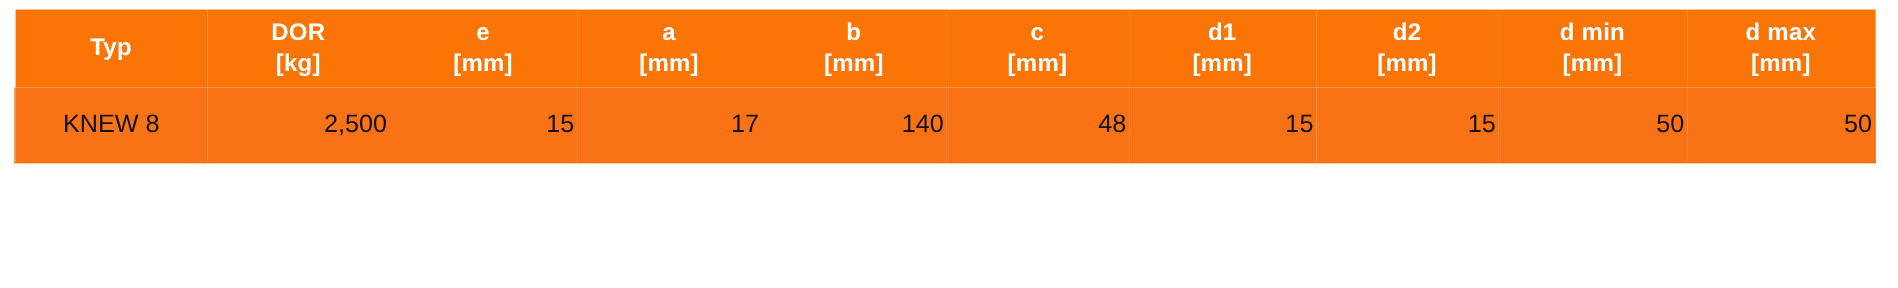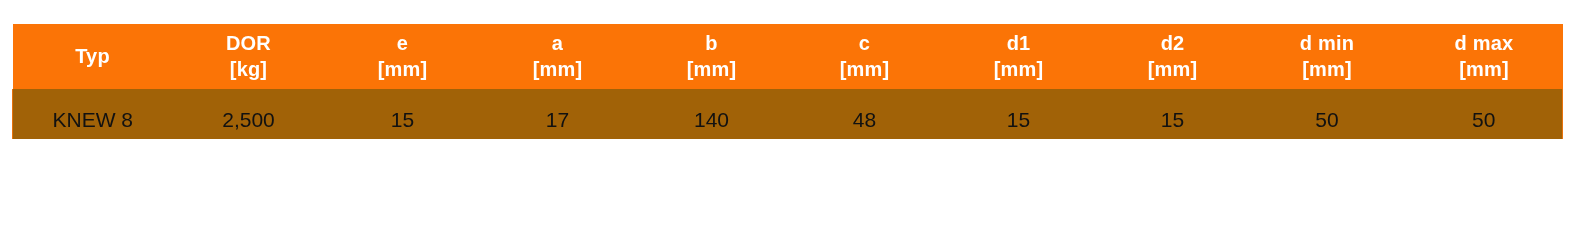--- a/index.html
+++ b/index.html
@@ -17,21 +17,21 @@
   .sheet {
     position: relative;
     width: 1582px;
     height: 139px;
     background: #ffffff;
   }
 
   .spec-table {
     position: absolute;
     left: 12px;
-    top: 24px;
+    top: 8px;
     width: 1550px;
     border-collapse: collapse;
     table-layout: fixed;
   }
 
   .spec-table thead th {
     background: #FB7406;
     color: #ffffff;
     font-weight: bold;
     font-size: 20px;
@@ -48,35 +48,36 @@
     display: block;
     white-space: nowrap;
   }
 
   .spec-table thead th.single-line {
     padding-top: 6px;
     padding-bottom: 7px;
   }
 
   .spec-table tbody td {
-    background: #a16207;
+    background: #f97316;
     color: #111111;
     font-size: 21px;
     line-height: 26px;
     text-align: center;
     vertical-align: middle;
     height: 50px;
     padding: 6px 2px;
     border-left: 1.5px solid #E8720B;
     border-right: 1.5px solid #E8720B;
     border-bottom: 1.5px solid #E8720B;
     border-top: none;
   }
   .spec-table tbody td + td {
     border-left: none;
+    text-align: right;
   }
   .spec-table tbody td:not(:last-child) {
     border-right: none;
   }
   .spec-table tbody td:last-child {
     border-right: 1.5px solid #E8720B;
   }
 
   
   col.c-typ   { width: 160px; }

